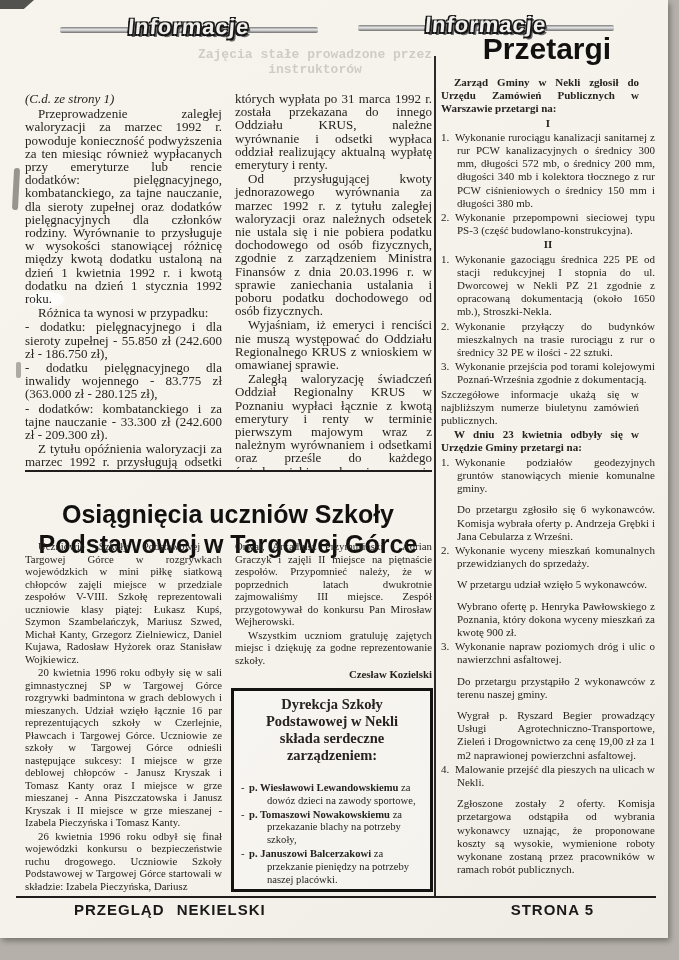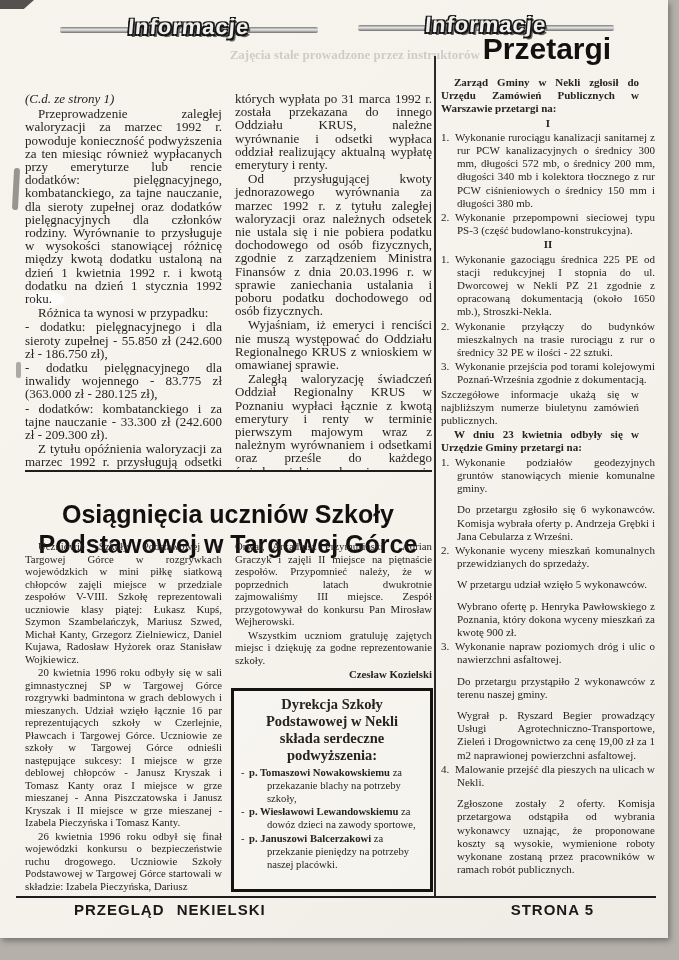--- a/index.html
+++ b/index.html
@@ -22,22 +22,22 @@
     position:relative;z-index:1;display:inline-block;
     font-family:"Liberation Sans",sans-serif;font-weight:bold;font-size:22px;
     letter-spacing:1px;color:#efeeea;transform:skewX(-5deg);
     text-shadow:-1.5px -1.5px 0 #161616,1.5px -1.5px 0 #161616,
                 -1.5px 1.5px 0 #161616,1.5px 1.5px 0 #161616,3px 3px 0 #6a6a6a;
   }
   .banner-left{left:60px;top:14px;width:258px;}
   .banner-right{left:358px;top:12px;width:256px;}
   .ghost{
     position:absolute;left:150px;top:47px;width:330px;
-    font-family:Liberation Serif, serif;font-weight:bold;font-size:13px;
-    color:#6d685f;opacity:.28;text-align:right;pointer-events:none;
+    font-family:Liberation Mono, monospace;font-weight:bold;font-size:13px;
+    color:#6d685f;opacity:.28;text-align:center;pointer-events:none;
   }
   
   .vdivider{position:absolute;left:434px;top:56px;width:2px;height:840px;background:#2c2a28;}
   .hrule1{position:absolute;left:25px;top:470px;width:407px;height:2px;background:#201e1c;}
   .footer-line{position:absolute;left:16px;top:896px;width:640px;height:2px;background:#201e1c;}
   
   .headline{position:absolute;font-family:"Liberation Sans",sans-serif;font-weight:bold;
     color:#121110;text-align:center;}
   .a1-title{left:25px;top:44px;width:406px;font-size:31px;letter-spacing:.5px;}
   .a2-title{left:25px;top:499px;width:406px;font-size:25px;line-height:30px;}
@@ -59,21 +59,21 @@
   .roman{font-weight:bold;text-align:center;margin:1px 0 !important;}
   .li{padding-left:16px;text-indent:-16px;margin:0 0 1px 0;}
   .li .num{display:inline-block;width:14px;text-indent:0;}
   .sub{padding-left:16px;margin:8px 0 1px 0;}
   
   .thanks-box{
     position:absolute;left:231px;top:688px;width:202px;height:204px;
     border:3px solid #141311;padding:5px 7px;box-sizing:border-box;overflow:hidden;
     background:rgba(255,255,255,.25);
   }
-  .thanks-head{font-weight:bold;font-size:14.5px;line-height:17px;text-align:center;margin-bottom:3px;}
+  .thanks-head{font-weight:bold;font-size:14.5px;line-height:17px;text-align:center;margin-bottom:18px;}
   .thanks-item{font-size:10.6px;line-height:12.8px;padding-left:26px;text-indent:-26px;margin-bottom:1px;text-align:left;}
   .thanks-item .dash{display:inline-block;width:8px;text-indent:0;}
   
   .footer{position:absolute;left:0;top:901px;width:668px;display:flex;
     justify-content:space-between;padding:0 74px 0 74px;box-sizing:border-box;
     font-family:"Liberation Sans",sans-serif;font-weight:bold;font-size:15px;color:#1a1918;}
   .footer .left{letter-spacing:1px;word-spacing:7px;text-align:center;}
   .footer .right{letter-spacing:1px;}
   
   .smudge1{position:absolute;left:13px;top:168px;width:6px;height:42px;background:#4a4742;opacity:.55;border-radius:3px;transform:rotate(3deg);}
@@ -142,27 +142,27 @@
       <p class="ind">Wszystkim uczniom gratuluję zajętych miejsc i dziękuję za godne reprezentowanie szkoły.</p>
       <p class="sig">Czesław Kozielski</p>
     </div>
   </div>
 
   <div class="thanks-box">
     <div class="thanks-head">
       <div>Dyrekcja Szkoły</div>
       <div>Podstawowej w Nekli</div>
       <div>składa serdeczne</div>
-      <div>podwyższenia:</div>
+      <div>zarządzeniem:</div>
+    </div>
+    <div class="thanks-item">
+      <span class="dash">-</span><span class="bold">p. Wiesławowi Lewandowskiemu</span><span> za dowóz dzieci na zawody sportowe,</span>
     </div>
     <div class="thanks-item">
       <span class="dash">-</span><span class="bold">p. Tomaszowi Nowakowskiemu</span><span> za przekazanie blachy na potrzeby szkoły,</span>
-    </div>
-    <div class="thanks-item">
-      <span class="dash">-</span><span class="bold">p. Wiesławowi Lewandowskiemu</span><span> za dowóz dzieci na zawody sportowe,</span>
     </div>
     <div class="thanks-item">
       <span class="dash">-</span><span class="bold">p. Januszowi Balcerzakowi</span><span> za przekzanie pieniędzy na potrzeby naszej placówki.</span>
     </div>
   </div>
 
   <div class="headline a3-title">Przetargi</div>
 
   <div class="a3-body">
     <p class="bold ind">Zarząd Gminy w Nekli zgłosił do Urzędu Zamówień Publicznych w Warszawie przetargi na:</p>

